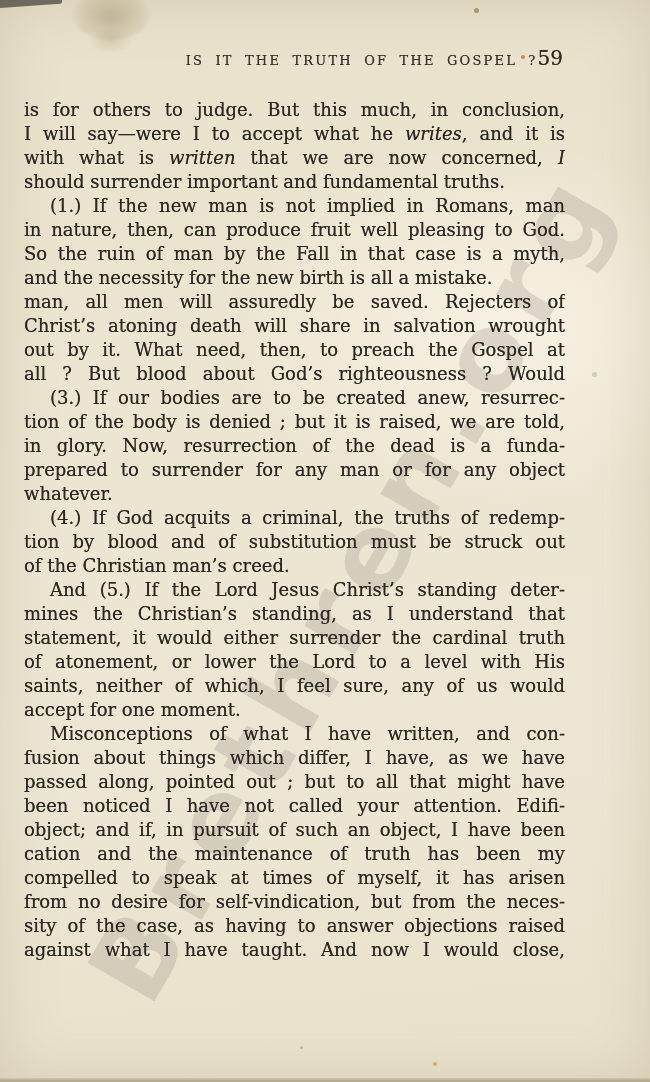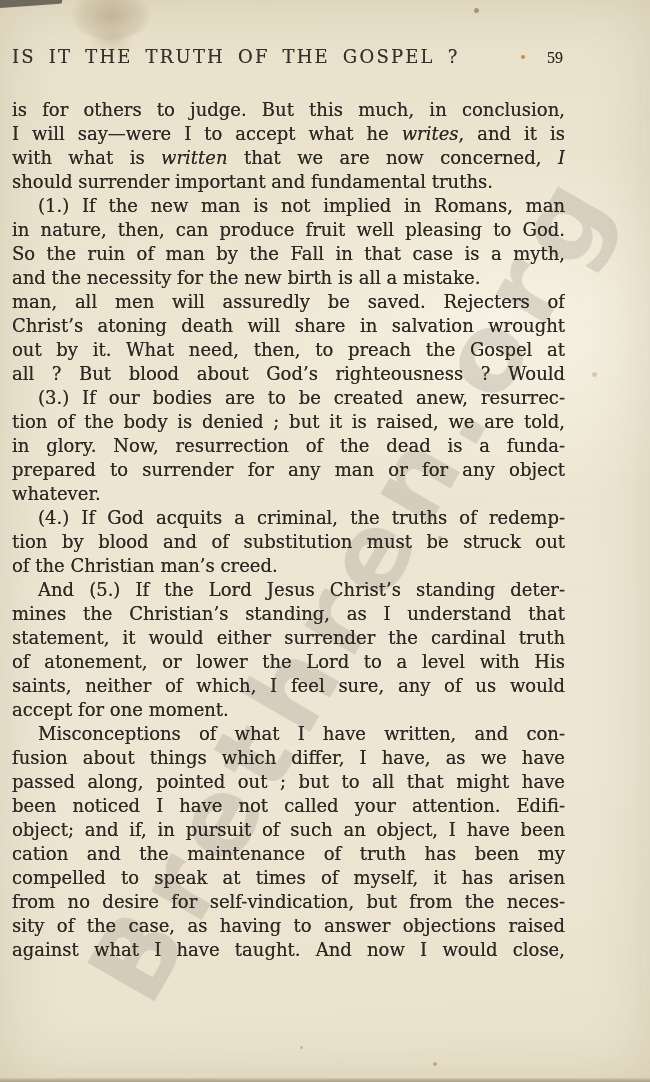--- a/index.html
+++ b/index.html
@@ -59,38 +59,37 @@
   
   .content {
     position: absolute; left: 12px; top: 46px; width: 553px;
     color: #2b2822;
   }
   .header-row {
     display: flex; align-items: baseline; justify-content: space-between;
     height: 26px;
   }
   .running-title {
-    flex: 1; text-align: left;
-    font-size: 18px; letter-spacing: 2.2px; word-spacing: 5px;
+    flex: 1; text-align: right;
+    font-size: 13px; letter-spacing: 2.2px; word-spacing: 5px;
     color: #34302a;
     text-shadow: 0 0 0.5px rgba(52,48,42,0.6);
   }
   .page-number {
-    font-size: 16px; color: #2b2822;
+    font-size: 20px; color: #2b2822;
     text-shadow: 0 0 0.5px rgba(43,40,34,0.6);
     padding-right: 2px;
-    font-family: Liberation Serif, serif;
   }
   .text-block { margin-top: 26px; }
   .line {
     font-size: 18px; line-height: 24px; height: 24px;
     text-align: justify; text-align-last: justify;
     text-justify: inter-word;
     text-shadow: 0 0 0.55px rgba(43,40,34,0.75);
-    overflow: hidden; white-space: nowrap;
+    overflow: hidden; white-space: nowrap; margin-left: 12px;
   }
   .line-last { text-align-last: left; }
   .indent { text-indent: 26px; }
   .it { font-style: italic; }
 </style>
 </head>
 <body>
 
 <div class="page">
 

